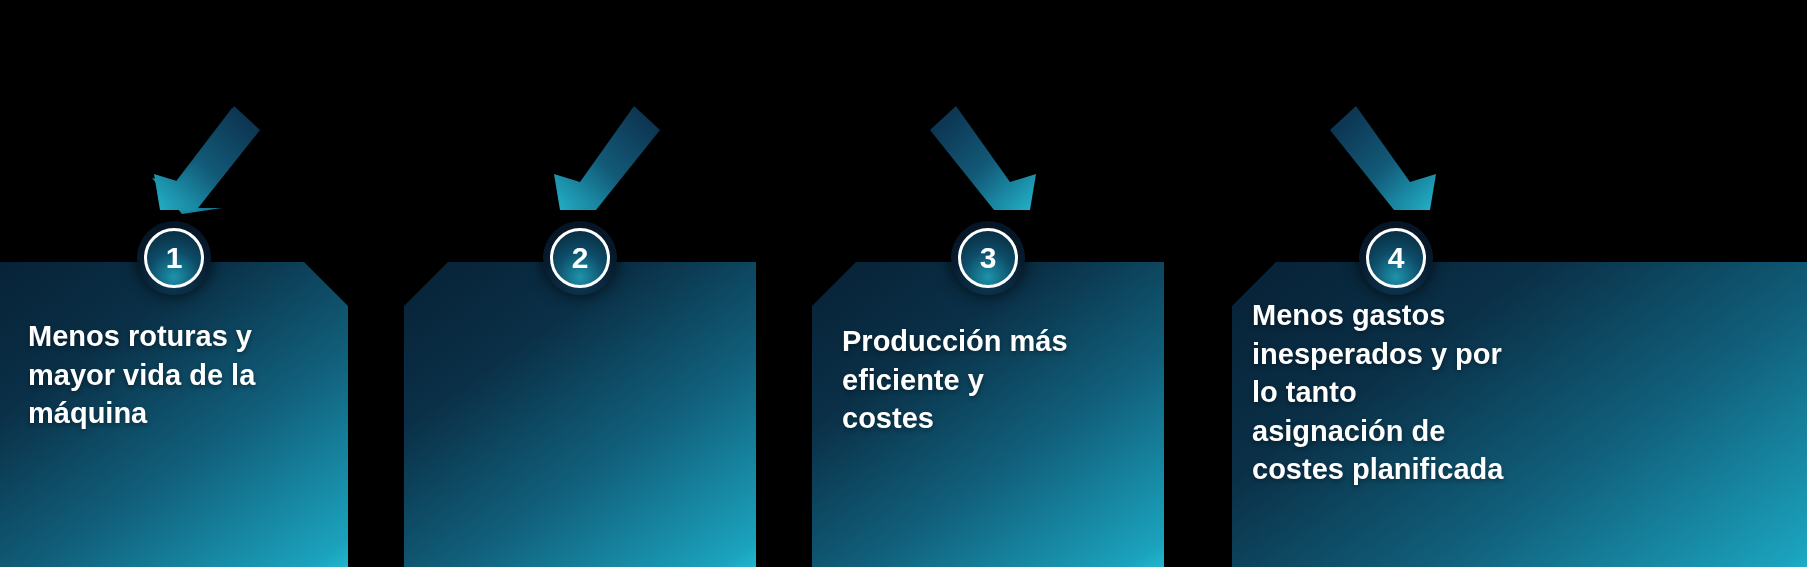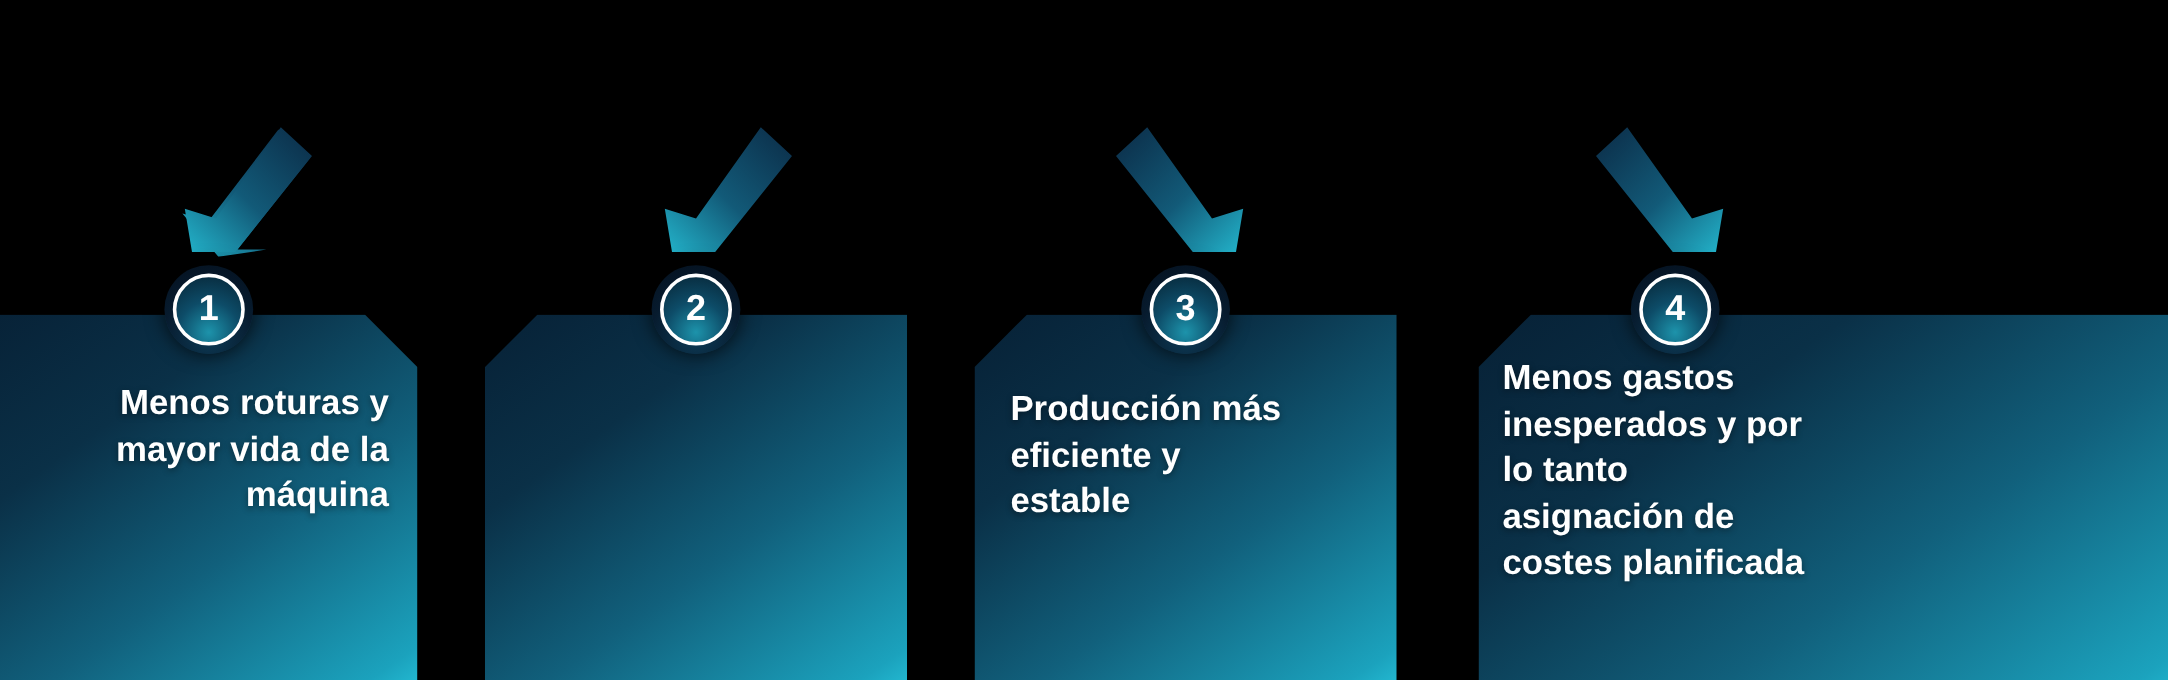--- a/index.html
+++ b/index.html
@@ -196,21 +196,21 @@
           <stop offset="55%" stop-color="#125a78"></stop>
           <stop offset="100%" stop-color="#23b4cb"></stop>
         </linearGradient>
       </defs>
       <polygon points="26,2 0,26 64,106 100,106 106,70 80,78 26,2" fill="url(#ag4)"></polygon>
     </svg>
   </div>
 
   <div class="card notch-right" style="left:-22px; width:370px;">
     <div class="card-body"></div>
-    <div class="card-text" style="top:55px; left:50px;text-align:right;">Menos roturas y
+    <div class="card-text" style="top:55px; left:50px;">Menos roturas y
 mayor vida de la
 máquina</div>
   </div>
   <div class="badge" style="left:137px; top:221px;">
     <div class="badge-ring">
       <span class="badge-num">1</span>
     </div>
   </div>
 
   <div class="card notch-left" style="left:404px; width:352px;">
@@ -219,21 +219,21 @@
   <div class="badge" style="left:543px; top:221px;">
     <div class="badge-ring">
       <span class="badge-num">2</span>
     </div>
   </div>
 
   <div class="card notch-left" style="left:812px; width:352px;">
     <div class="card-body"></div>
     <div class="card-text" style="top:60px; left:30px;">Producción más
 eficiente y
-estable</div>
+costes</div>
   </div>
   <div class="badge" style="left:951px; top:221px;">
     <div class="badge-ring">
       <span class="badge-num">3</span>
     </div>
   </div>
 
   <div class="card notch-left" style="left:1232px; width:600px;">
     <div class="card-body"></div>
     <div class="card-text" style="top:34px; left:20px;">Menos gastos

